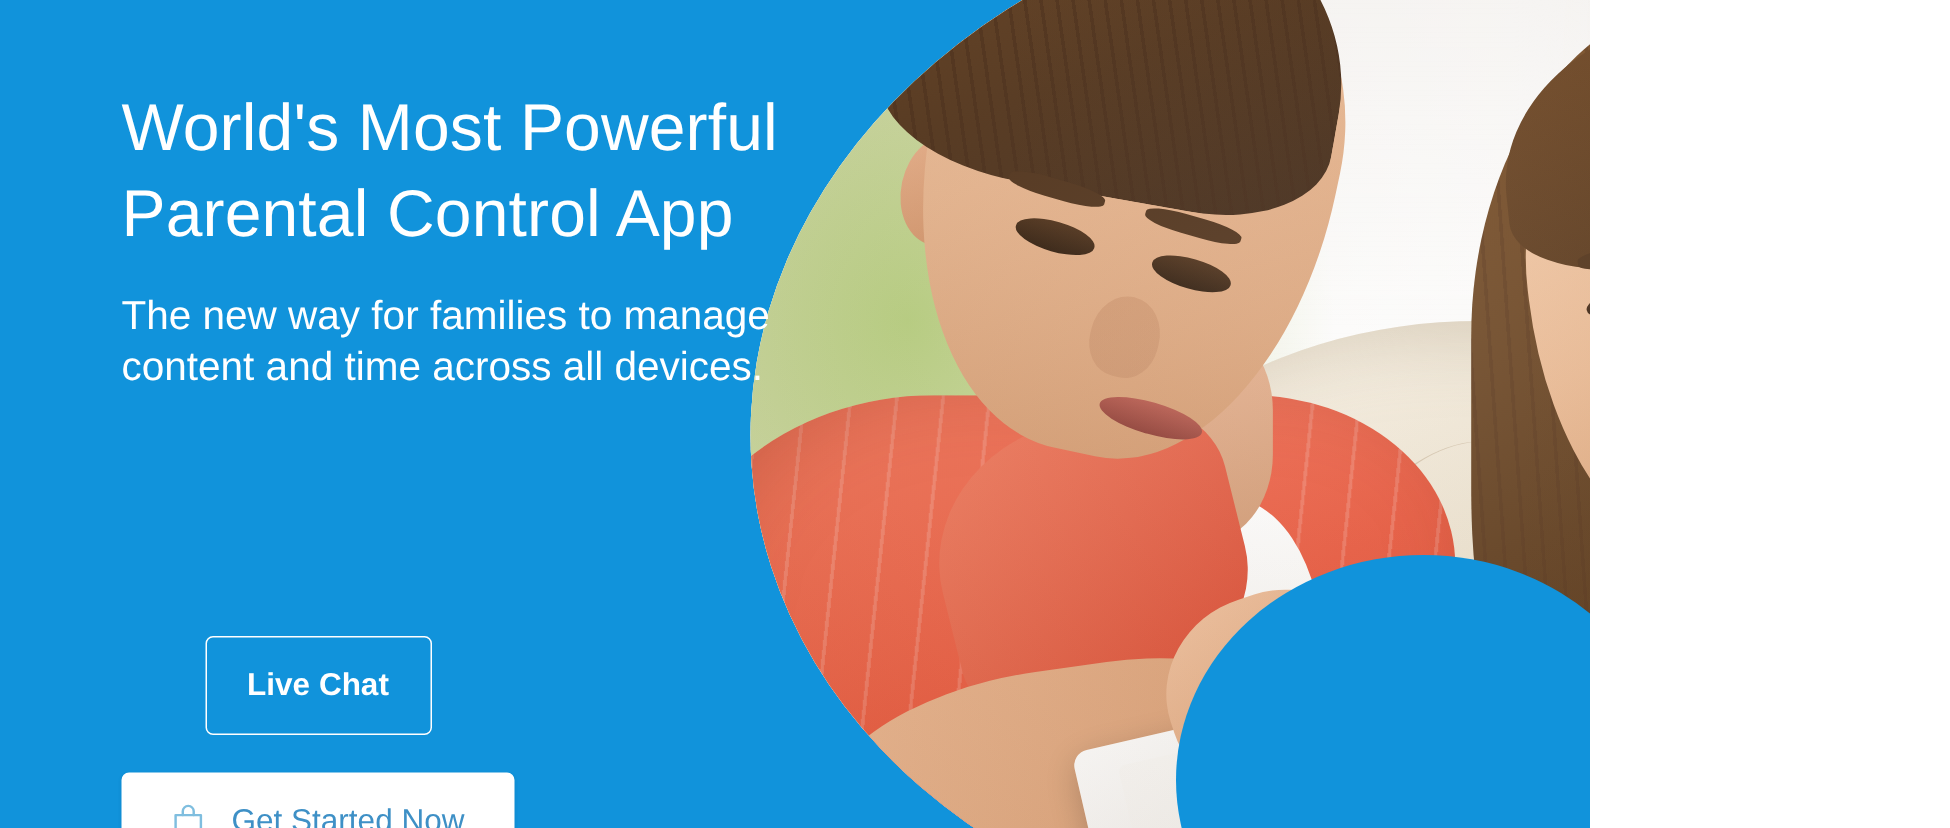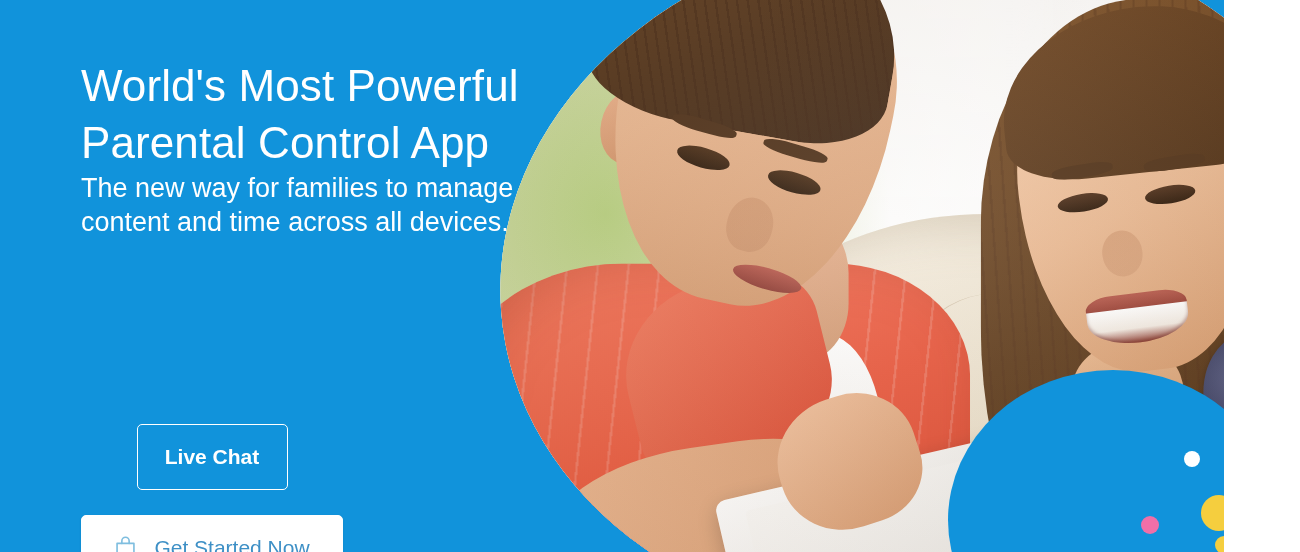--- a/index.html
+++ b/index.html
@@ -5,21 +5,21 @@
 <style>
   * { margin:0; padding:0; box-sizing:border-box; }
   html,body { background:#ffffff; }
   body {
     font-family:"Liberation Sans", sans-serif;
     -webkit-font-smoothing:antialiased;
   }
 
   .hero {
     position:relative;
-    width:1224px;
+    width:1060px;
     height:552px;
     overflow:hidden;
     background:#1193DB;
   }
 
   
   .photo-wrap {
     position:absolute;
     top:-70px;
     left:500px;
@@ -305,20 +305,21 @@
   .headline {
     margin-top:57px;
     font-size:44px;
     line-height:57px;
     font-weight:300;
     color:#ffffff;
     letter-spacing:.1px;
     white-space:pre-line;
   }
   .subhead {
+    margin-top:22px;
     font-size:27px;
     line-height:34px;
     font-weight:400;
     color:#ffffff;
     white-space:pre-line;
   }
   .blurb {
     margin-top:27px;
     font-size:16.5px;
     line-height:26px;

